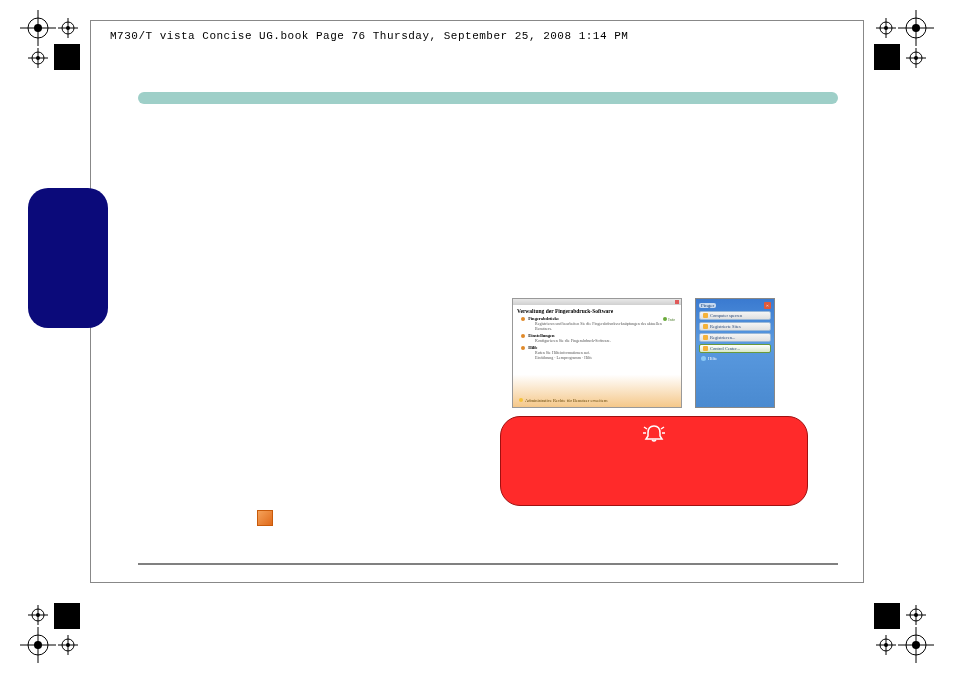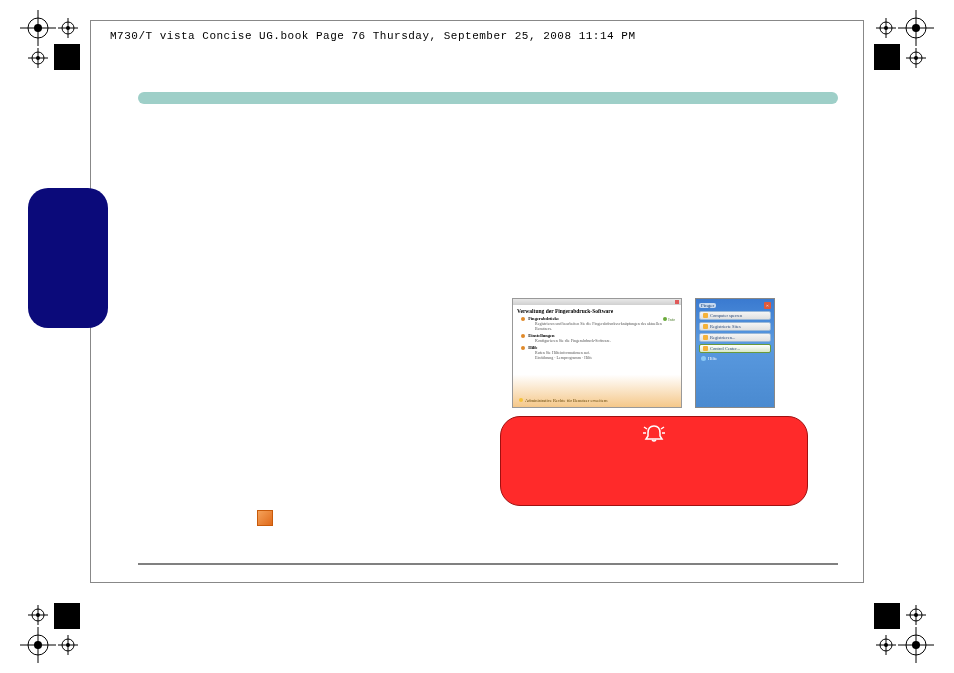--- a/index.html
+++ b/index.html
@@ -326,21 +326,21 @@
     <circle cx="42" cy="12" r="2" fill="#000"></circle>
     <line x1="42" y1="2" x2="42" y2="22" stroke="#000"></line>
     <line x1="32" y1="12" x2="52" y2="12" stroke="#000"></line>
     <circle cx="12" cy="42" r="6" fill="none" stroke="#000"></circle>
     <circle cx="12" cy="42" r="2" fill="#000"></circle>
     <line x1="12" y1="32" x2="12" y2="52" stroke="#000"></line>
     <line x1="2" y1="42" x2="22" y2="42" stroke="#000"></line>
   </svg>
 </div>
 
-<div class="header-text">M730/T vista Concise UG.book  Page 76  Thursday, September 25, 2008  11:14 PM</div>
+<div class="header-text">M730/T vista Concise UG.book  Page 76  Thursday, September 25, 2008  1:14 PM</div>
 
 <div class="page-frame"></div>
 
 <div class="teal-bar"></div>
 
 <div class="blue-tab"></div>
 
 <div class="small-icon"></div>
 
 <div class="screenshot1">

